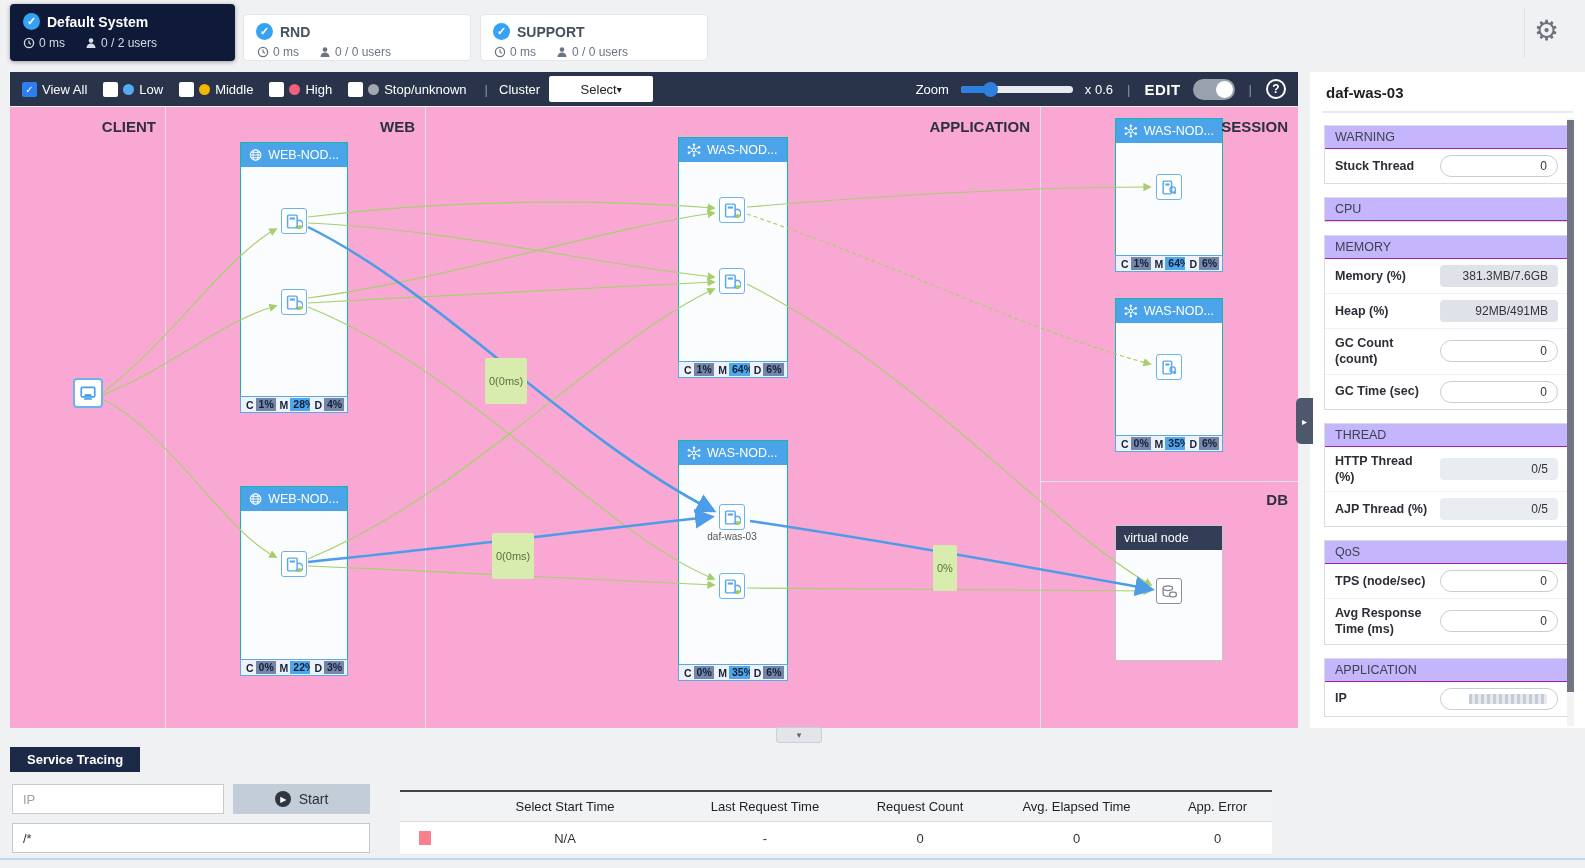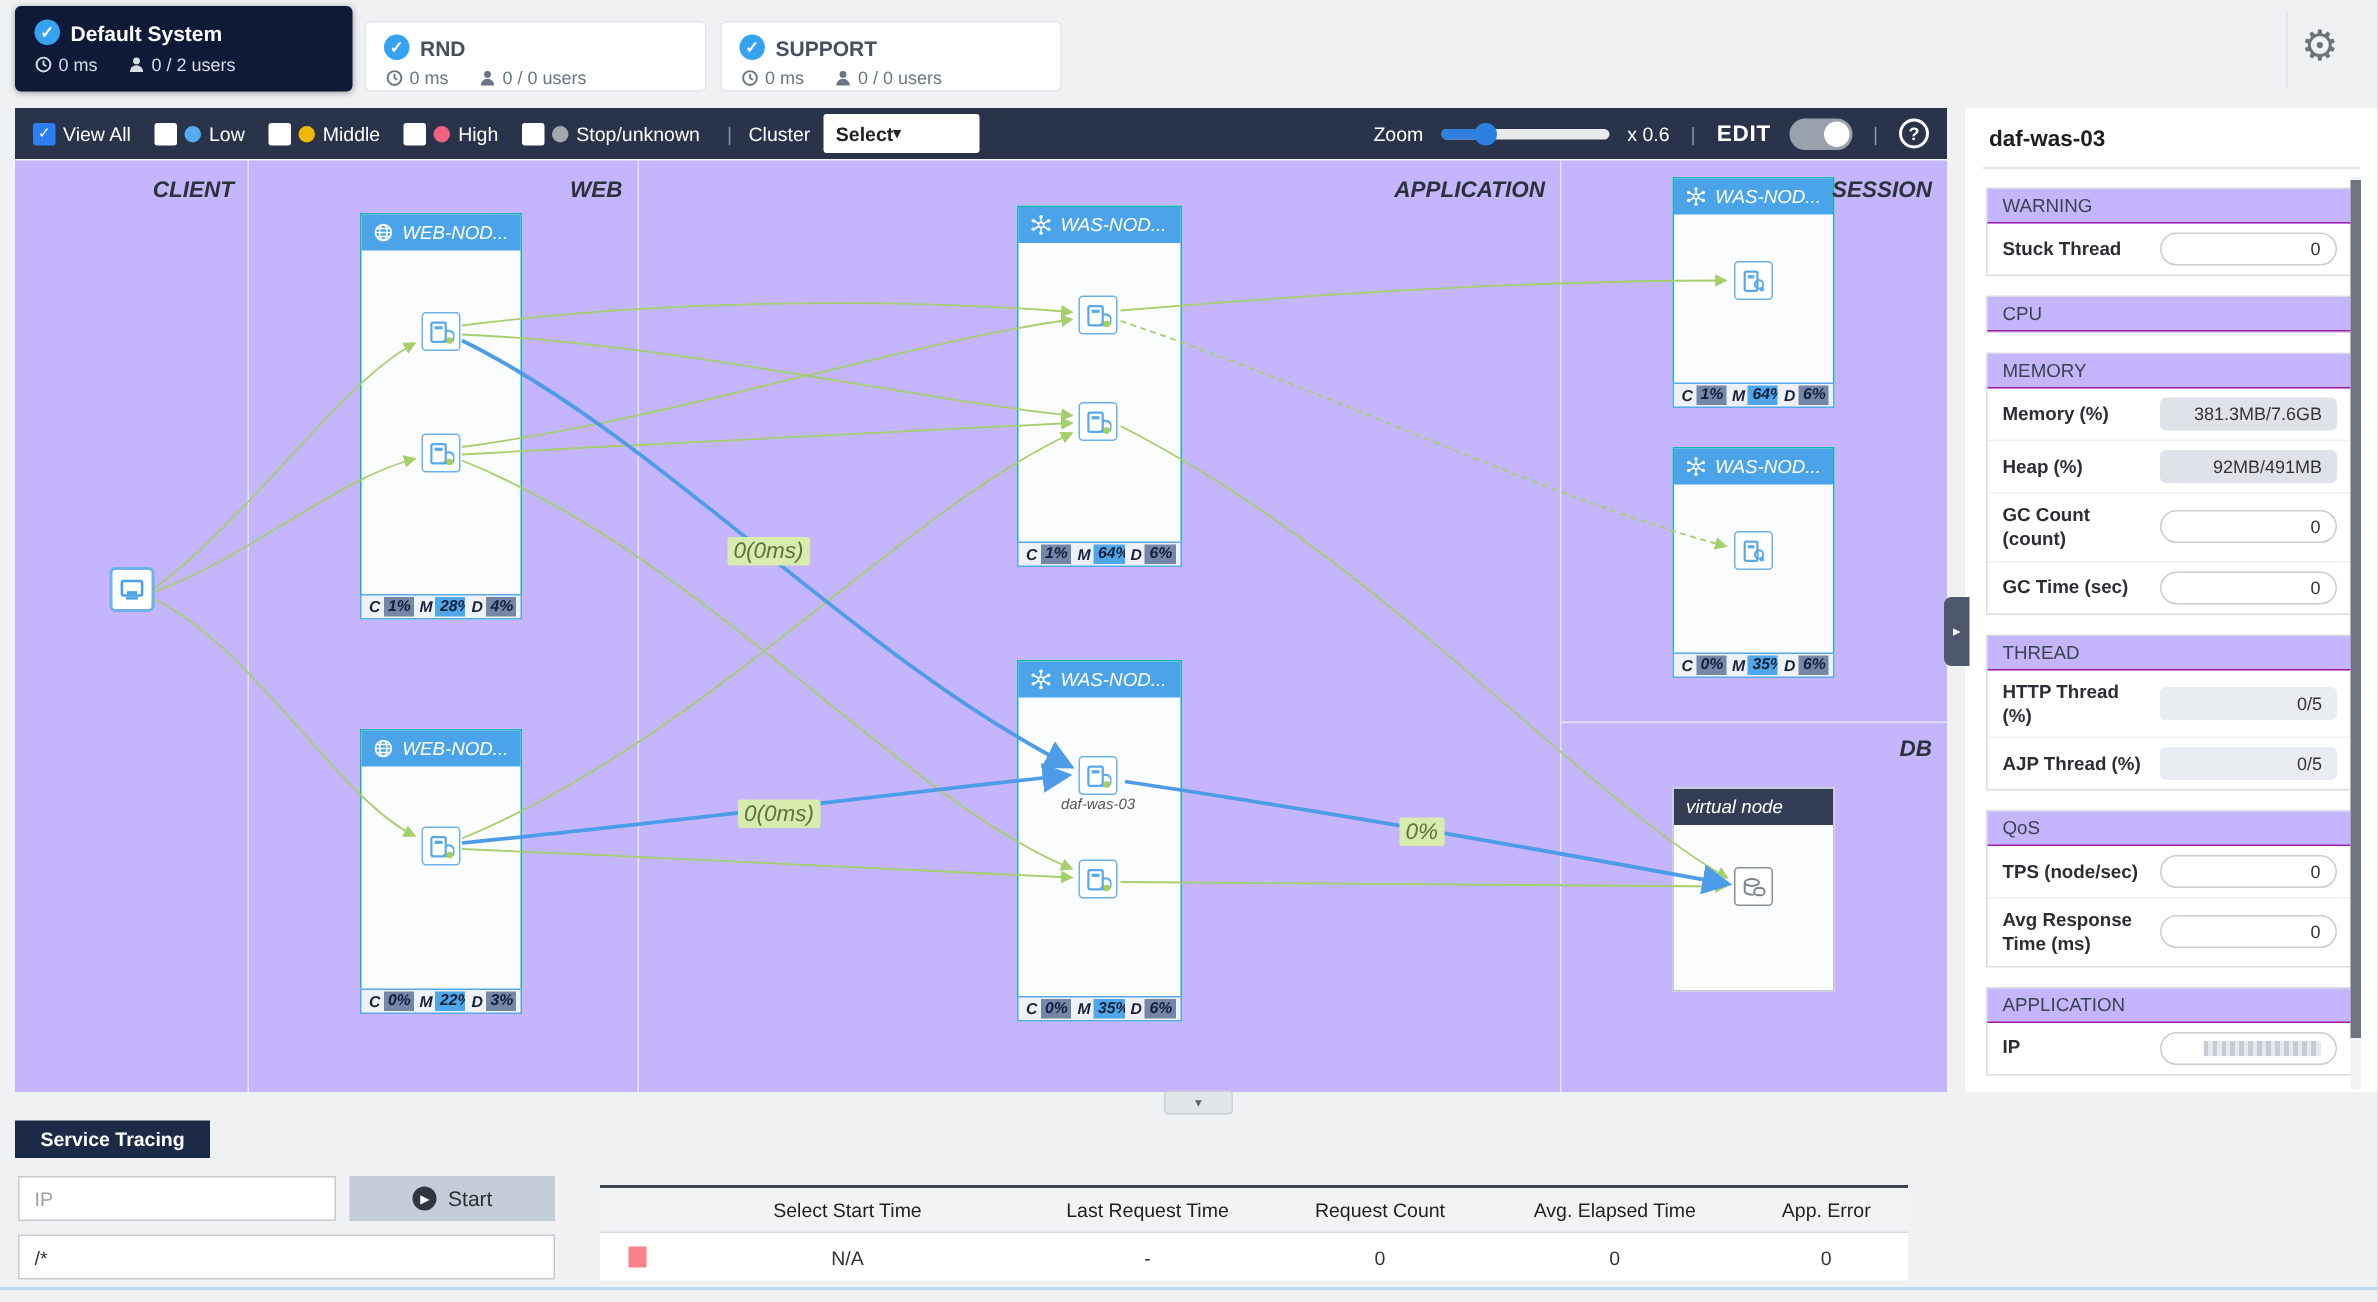--- a/index.html
+++ b/index.html
@@ -19,49 +19,49 @@
   .gear { position:absolute; left:1534px; top:17px; font-size:28px; color:#6d747c; line-height:1; }
   .top-div { position:absolute; left:1524px; top:8px; width:1px; height:50px; background:#dcdfe3; }
 
   
   .toolbar { position:absolute; left:10px; top:72px; width:1288px; height:34px; background:#29334a; display:flex; align-items:center; padding:0 12px; gap:9px; color:#fff; font-size:13px; }
   .fitem { display:inline-flex; align-items:center; gap:5px; margin-right:7px; cursor:pointer; }
   .cb { width:15px; height:15px; border-radius:2px; background:#fff; display:inline-flex; align-items:center; justify-content:center; font-size:10px; color:transparent; flex:none; }
   .cb.on { background:#2d7ff0; color:#fff; }
   .dot { width:11px; height:11px; border-radius:50%; display:inline-block; flex:none; }
   .tb-sep { color:#8b94a5; margin:0 2px; }
-  .selbox { width:104px; height:26px; background:#fff; color:#222; border-radius:2px; display:inline-flex; align-items:center; justify-content:flex-start; padding:0 8px; font-size:13px; cursor:pointer;font-weight:bold; }
+  .selbox { width:104px; height:26px; background:#fff; color:#222; border-radius:2px; display:inline-flex; align-items:center; justify-content:center; padding:0 8px; font-size:13px; cursor:pointer; }
   .tb-right { margin-left:auto; display:flex; align-items:center; gap:12px; }
   .slider { position:relative; width:112px; height:7px; background:#e8eaee; border-radius:4px; }
   .slider .fill { position:absolute; left:0; top:0; height:7px; width:27%; background:#2e7fe0; border-radius:4px; }
   .slider .knob { position:absolute; left:calc(27% - 8px); top:-4px; width:15px; height:15px; background:#2e7fe0; border-radius:50%; }
   .edit { font-weight:bold; font-size:15px; letter-spacing:.5px; }
   .toggle { position:relative; width:42px; height:21px; border-radius:11px; background:#98a1ac; }
   .toggle .tknob { position:absolute; right:2px; top:2px; width:17px; height:17px; background:#fff; border-radius:50%; }
   .help { width:20px; height:20px; border-radius:50%; border:2px solid #fff; display:inline-flex; align-items:center; justify-content:center; font-size:12px; font-weight:bold; }
 
   
-  .canvas { position:absolute; left:10px; top:107px; width:1288px; height:621px; background:#c4b5fd;font-style:italic; }
+  .canvas { position:absolute; left:10px; top:107px; width:1288px; height:621px; background:#f9a8d4; }
   .vline { position:absolute; top:0; width:1px; height:621px; background:#e2e5e9; }
   .hline { position:absolute; height:1px; background:#e2e5e9; }
   .col-label { position:absolute; font-weight:bold; font-size:15px; color:#2c313a; text-align:right; z-index:4; }
   .edges { position:absolute; left:0; top:0; z-index:5; pointer-events:none; }
   .tbox { position:absolute; border:1px solid #14b8a6; background:#fbfcfd; z-index:2; }
   .tbox-h { height:24px; background:#4ba4ea; color:#fff; font-size:12.5px; display:flex; align-items:center; gap:6px; padding:0 8px; white-space:nowrap; overflow:hidden; }
   .tbox.db { border-color:#c3c8cf; }
   .tbox.db .tbox-h { background:#333d56; }
   .tbox-stats { position:absolute; left:-1px; right:-1px; bottom:-1px; height:17px; background:#eef1f6; border:1px solid #59a9ea; display:flex; align-items:center; padding:0 3px; font-size:10.5px; color:#17203c; font-weight:bold; gap:2px; z-index:3; }
   .sl { margin-left:2px; }
   .sv { background:#7587a9; color:#141f3a; padding:0 3px; height:13px; line-height:13px; flex:1; max-width:30px; overflow:hidden; }
   .sv.hl { background:#4fa7ea; }
   .nico { position:absolute; width:26px; height:26px; background:#fff; border:1.5px solid #6cb2ec; border-radius:3px; z-index:6; display:flex; align-items:center; justify-content:center; cursor:pointer; }
   .nico.client { width:30px; height:30px; border-width:2px; border-radius:4px; }
   .nico.gray { border-color:#8a9098; }
   .nlabel { position:absolute; z-index:6; font-size:10px; color:#555; width:100px; text-align:center; }
-  .elabel { position:absolute; z-index:7; background:#d8edad; color:#5e7140; font-size:15px; padding:1px 4px; border-radius:2px; white-space:nowrap; }
+  .elabel { position:absolute; z-index:7; background:#d8edad; color:#5e7140; font-size:11px; padding:17px 4px; border-radius:2px; white-space:nowrap; }
   .ccol { position:absolute; left:776px; top:727px; width:46px; height:16px; background:#e2e6ea; border:1px solid #c9cfd5; border-radius:3px; display:flex; align-items:center; justify-content:center; font-size:9px; color:#5b6670; z-index:9; cursor:pointer; }
 
   
   .detail { position:absolute; left:1310px; top:72px; width:275px; height:656px; background:#fff; overflow:hidden; }
   .detail-title { font-size:15px; font-weight:bold; color:#1d1d1f; padding:12px 4px 10px; margin:0 12px; border-bottom:2px solid #e7e9ed; }
   .sections { padding:12px 16px 0 14px; }
   .sec { border:1px solid #d8dce1; margin-bottom:13px; background:#fff; }
   .sec-h { background:#c4b5fd; padding:4px 10px; font-size:12.5px; color:#3c434c; border-bottom:1px solid #a21caf; }
   .sec-row { display:flex; align-items:center; justify-content:space-between; padding:6px 10px; gap:6px; }
   .sec-row + .sec-row { border-top:1px solid #eef0f3; }

